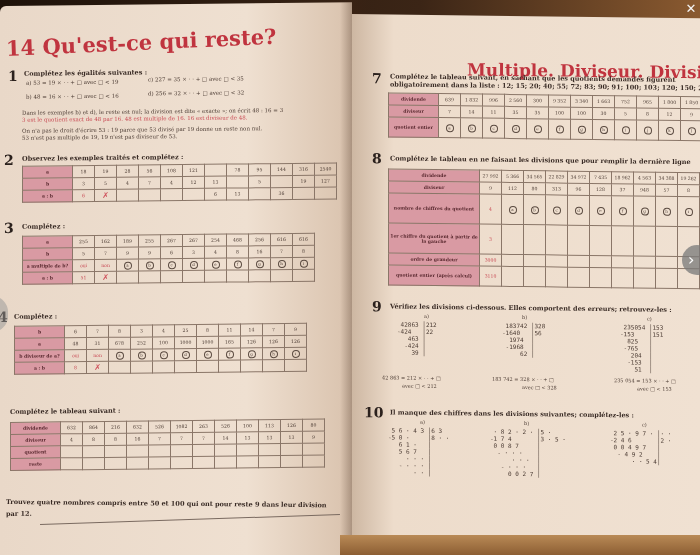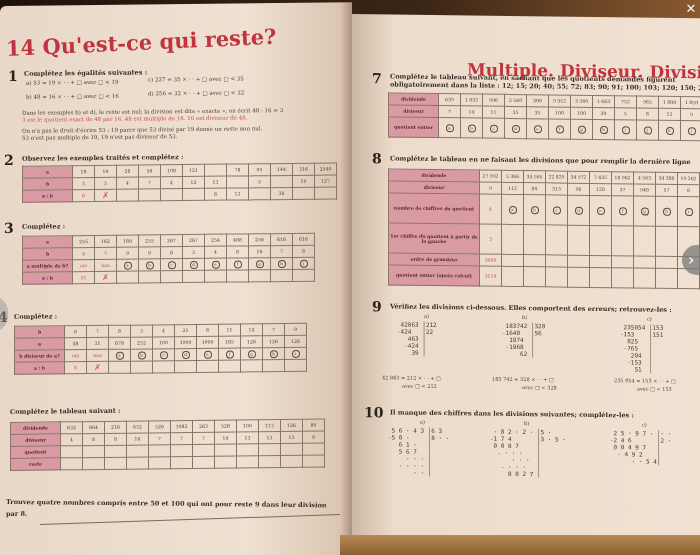--- a/index.html
+++ b/index.html
@@ -293,21 +293,21 @@
           <td></td>
           <td></td>
           <td></td>
           <td></td>
           <td></td>
     </tr>
   </tbody>
     </table>
 
   <div class="ex-text" style="left:6px;top:492px;transform:rotate(1.2deg);transform-origin:left;">Trouvez quatre nombres compris entre 50 et 100 qui ont pour reste 9 dans leur division</div>
-  <div class="ex-text" style="left:6px;top:504px;">par 8.</div>
+  <div class="ex-text" style="left:6px;top:504px;">par 12.</div>
   <div class="answer-line"></div>
   <div class="prev-thumb"></div>
 </div>
 
 <div class="spine-shadow"></div>
 
 <div class="page right">
   <div class="right-title">Multiple. Diviseur. Division (III</div>
 
   <div class="ex-num" style="left:20px;top:56px;">7</div>

